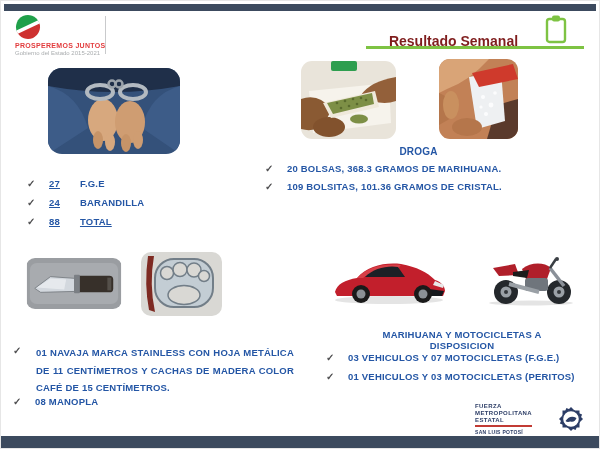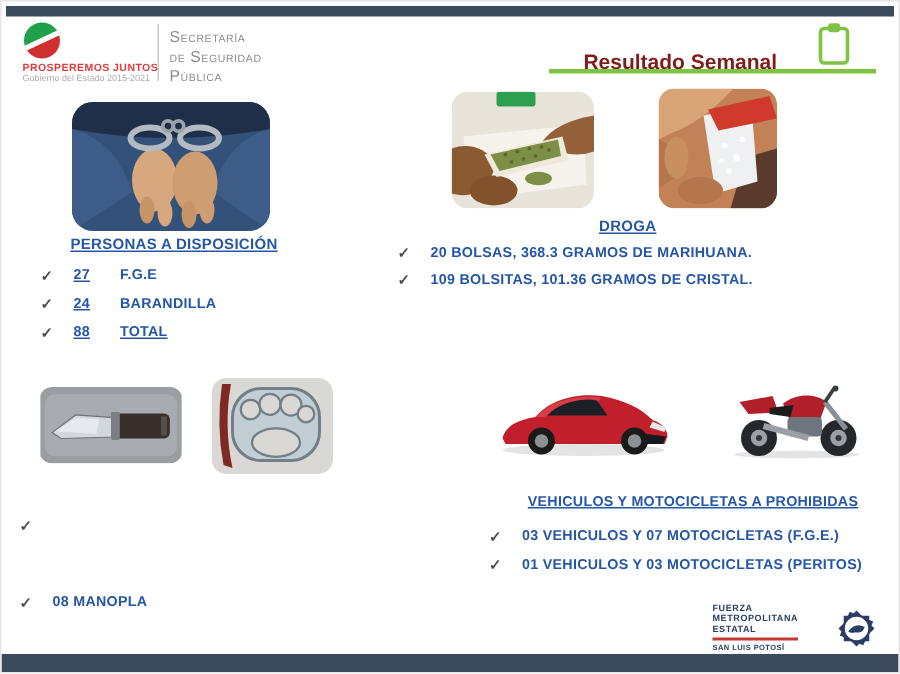--- a/index.html
+++ b/index.html
@@ -29,21 +29,21 @@
   .photo svg { display:block; width:100%; height:100%; }
   .ph-handcuffs { left:47px; top:67px; width:132px; height:86px; border-radius:14px; }
   .ph-marijuana { left:300px; top:60px; width:95px; height:78px; border-radius:11px; }
   .ph-crystal   { left:438px; top:58px; width:79px;  height:80px; border-radius:11px; }
   .ph-knife     { left:25px;  top:257px; width:96px; height:51px; border-radius:9px; }
   .ph-knuckles  { left:140px; top:251px; width:81px; height:64px; border-radius:10px; }
   .ph-car       { left:330px; top:253px; width:117px; height:52px; }
   .ph-moto      { left:484px; top:250px; width:93px;  height:55px; }
 
   
-  .sec-heading { position:absolute; text-align:center; font-weight:bold; color:#2456a5; text-decoration:underline; letter-spacing:0.2px; }
+  .sec-heading { position:absolute; text-align:center; font-weight:bold; color:#2456a5; letter-spacing:0.2px; }
   .h-personas { left:25px; top:157px; width:180px; font-size:10px; }
   .h-droga { left:330px; top:145px; width:175px; font-size:10px; }
   .h-armas { left:50px; top:321px; width:206px; font-size:10px; }
   .h-vehiculos { left:350px; top:328px; width:222px; font-size:9.5px; }
 
   .item-row { position:absolute; display:flex; font-weight:bold; color:#2456a5; font-size:9.5px; letter-spacing:0.2px; white-space:nowrap; }
   .check { display:inline-block; width:22px; color:#4d4d4f; font-size:10px; flex:0 0 auto; }
   .num { text-decoration:underline; margin-right:20px; }
   .u { text-decoration:underline; }
   .armas-check { position:absolute; left:12px; top:344px; color:#4d4d4f; font-size:10px; font-weight:bold; }
@@ -71,25 +71,20 @@
           <rect x="1" y="11.2" width="24" height="3.6" fill="#ffffff"></rect>
         </g>
       </svg>
     </div>
     <div class="slp-tagline">PROSPEREMOS JUNTOS</div>
     <div class="slp-gov">Gobierno del Estado 2015-2021</div>
   </div>
 
   <div class="header-divider"></div>
 
-  <div class="agency">
-    <div>Secretaría</div>
-    <div>de Seguridad</div>
-    <div>Pública</div>
-  </div>
 
   <div class="main-title">Resultado Semanal</div>
   <div class="title-underline"></div>
   <svg class="clipboard" viewBox="0 0 22 30">
     <rect x="2" y="5" width="18" height="23" rx="2.5" fill="none" stroke="#7ec343" stroke-width="2.4"></rect>
     <rect x="7" y="1.5" width="8" height="6" rx="2" fill="#7ec343"></rect>
   </svg>
 
   <div class="photo ph-handcuffs">
     <svg viewBox="0 0 132 86">
@@ -208,21 +203,20 @@
       <path d="M37,18 C46,11 59,11 66,17 L62,28 L41,28 Z" fill="#b01f2a"></path>
       <path d="M28,21 L44,19 L42,27 L28,25 Z" fill="#1c1c1c"></path>
       <rect x="40" y="27" width="23" height="13" rx="3" fill="#6f757c"></rect>
       <path d="M65,17 L79,35" stroke="#8a9098" stroke-width="3.5" fill="none"></path>
       <path d="M65,17 L71,8" stroke="#3a3f44" stroke-width="2.5" fill="none"></path>
       <path d="M24,33 L54,41" stroke="#9aa0a6" stroke-width="4" fill="none"></path>
       <circle cx="72" cy="8" r="2" fill="#3a3f44"></circle>
     </svg>
   </div>
 
-  <div class="sec-heading h-personas">PERSONAS A DISPOSICIÓN</div>
   <div class="item-row" style="left:26px; top:177px;">
     <span class="check">✓</span>
     <span><span class="num">27</span><span>F.G.E</span></span>
   </div>
   <div class="item-row" style="left:26px; top:196px;">
     <span class="check">✓</span>
     <span><span class="num">24</span><span>BARANDILLA</span></span>
   </div>
   <div class="item-row" style="left:26px; top:215px;">
     <span class="check">✓</span>
@@ -233,26 +227,27 @@
   <div class="item-row" style="left:264px; top:162px;">
     <span class="check">✓</span>
     <span>20 BOLSAS, 368.3 GRAMOS DE MARIHUANA.</span>
   </div>
   <div class="item-row" style="left:264px; top:180px;">
     <span class="check">✓</span>
     <span>109 BOLSITAS, 101.36 GRAMOS DE CRISTAL.</span>
   </div>
 
   <span class="armas-check">✓</span>
+  <div class="armas-par">01 NAVAJA MARCA STAINLESS CON HOJA METÁLICA DE 11 CENTÍMETROS Y CACHAS DE MADERA COLOR CAFÉ DE 15 CENTÍMETROS.</div>
   <div class="item-row" style="left:12px; top:395px;">
     <span class="check">✓</span>
     <span>08 MANOPLA</span>
   </div>
 
-  <div class="sec-heading h-vehiculos">VEHICULOS Y MOTOCICLETAS A PROHIBIDAS</div>
+  <div class="sec-heading h-vehiculos">MARIHUANA Y MOTOCICLETAS A DISPOSICION</div>
   <div class="item-row" style="left:325px; top:351px;">
     <span class="check">✓</span>
     <span>03 VEHICULOS Y 07 MOTOCICLETAS (F.G.E.)</span>
   </div>
   <div class="item-row" style="left:325px; top:370px;">
     <span class="check">✓</span>
     <span>01 VEHICULOS Y 03 MOTOCICLETAS (PERITOS)</span>
   </div>
 
   <div class="fme">

